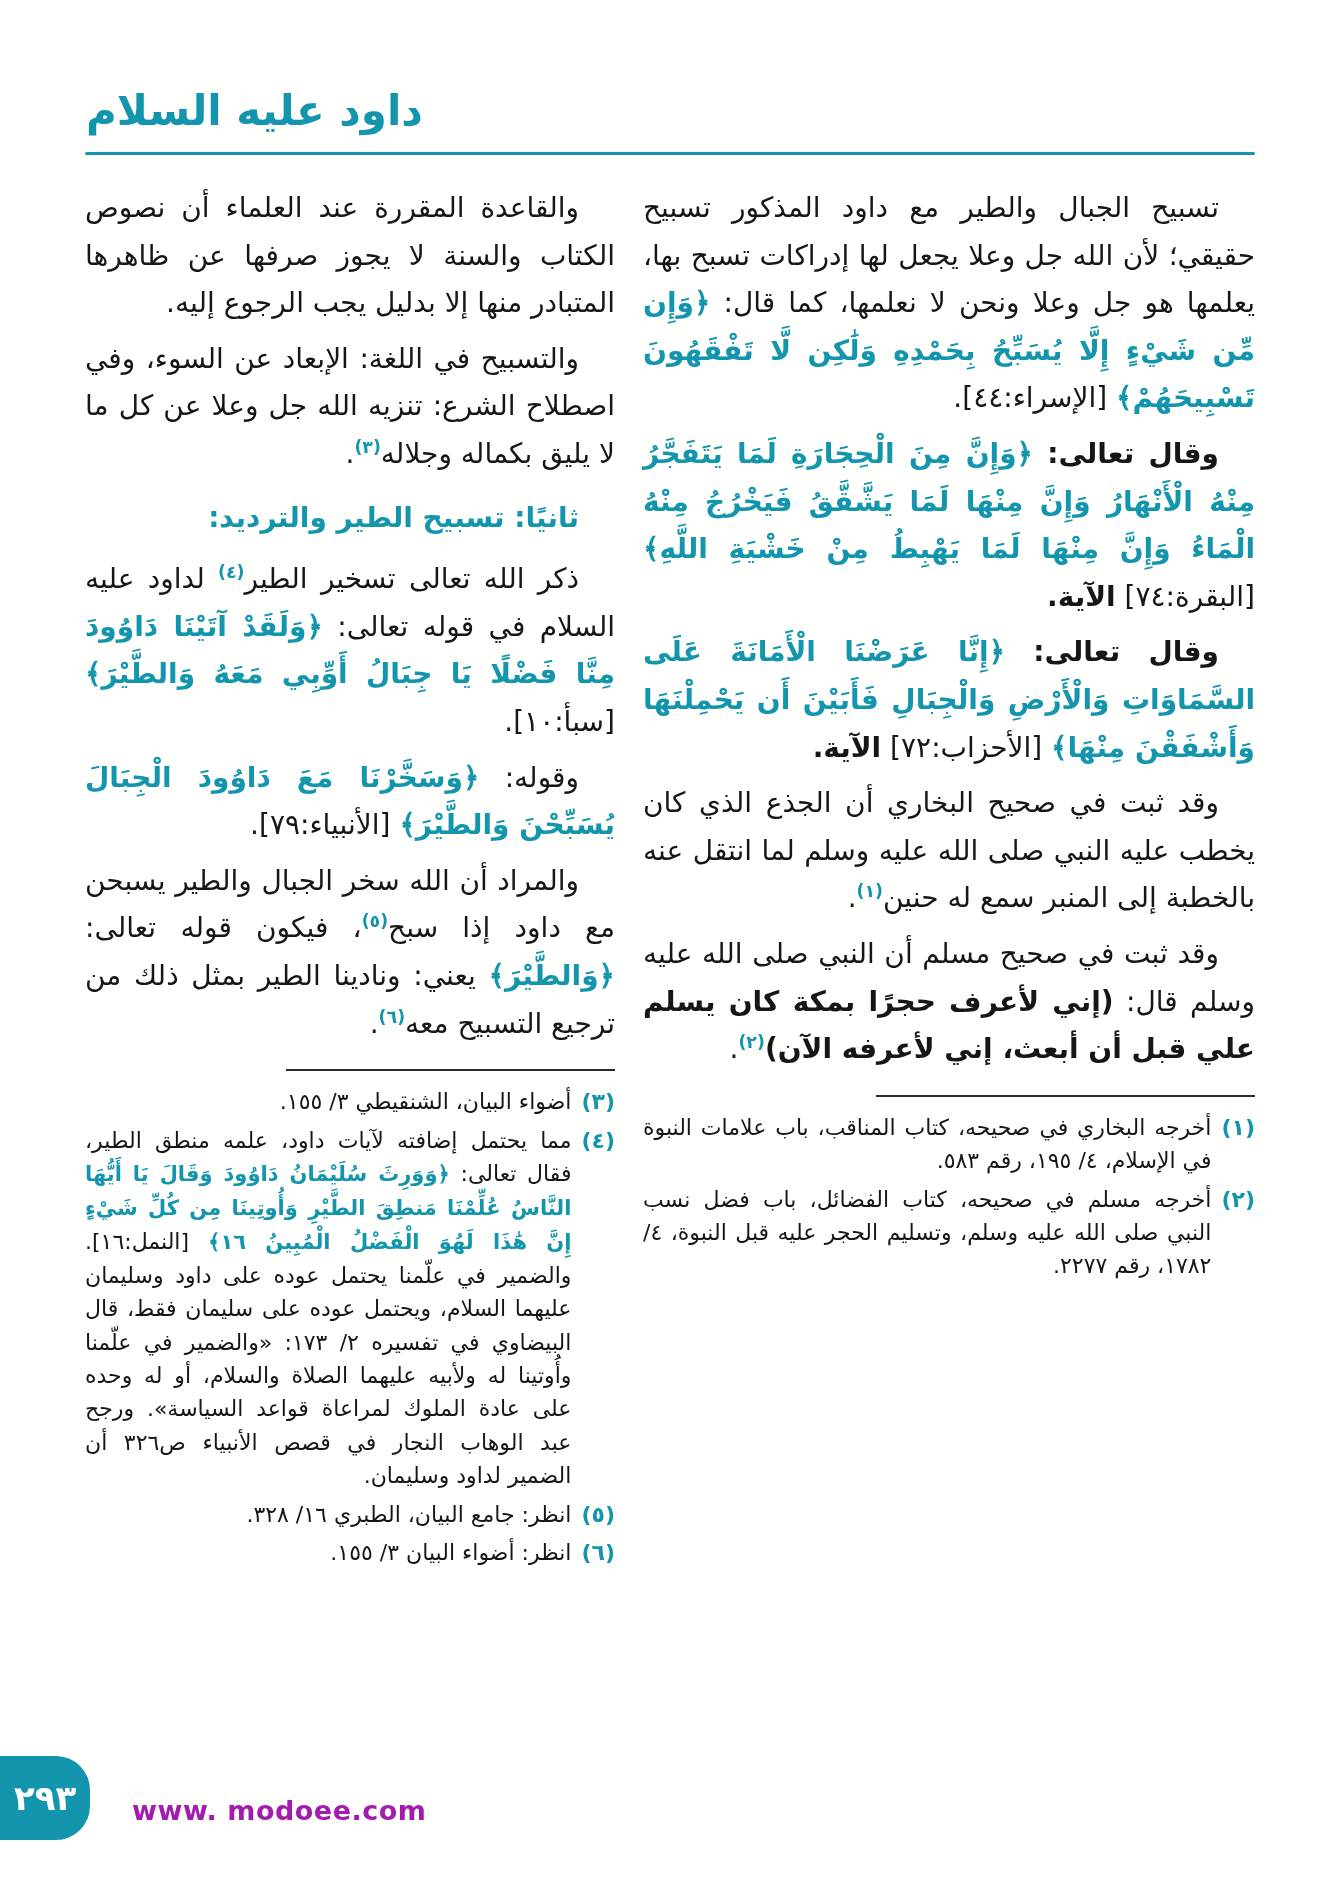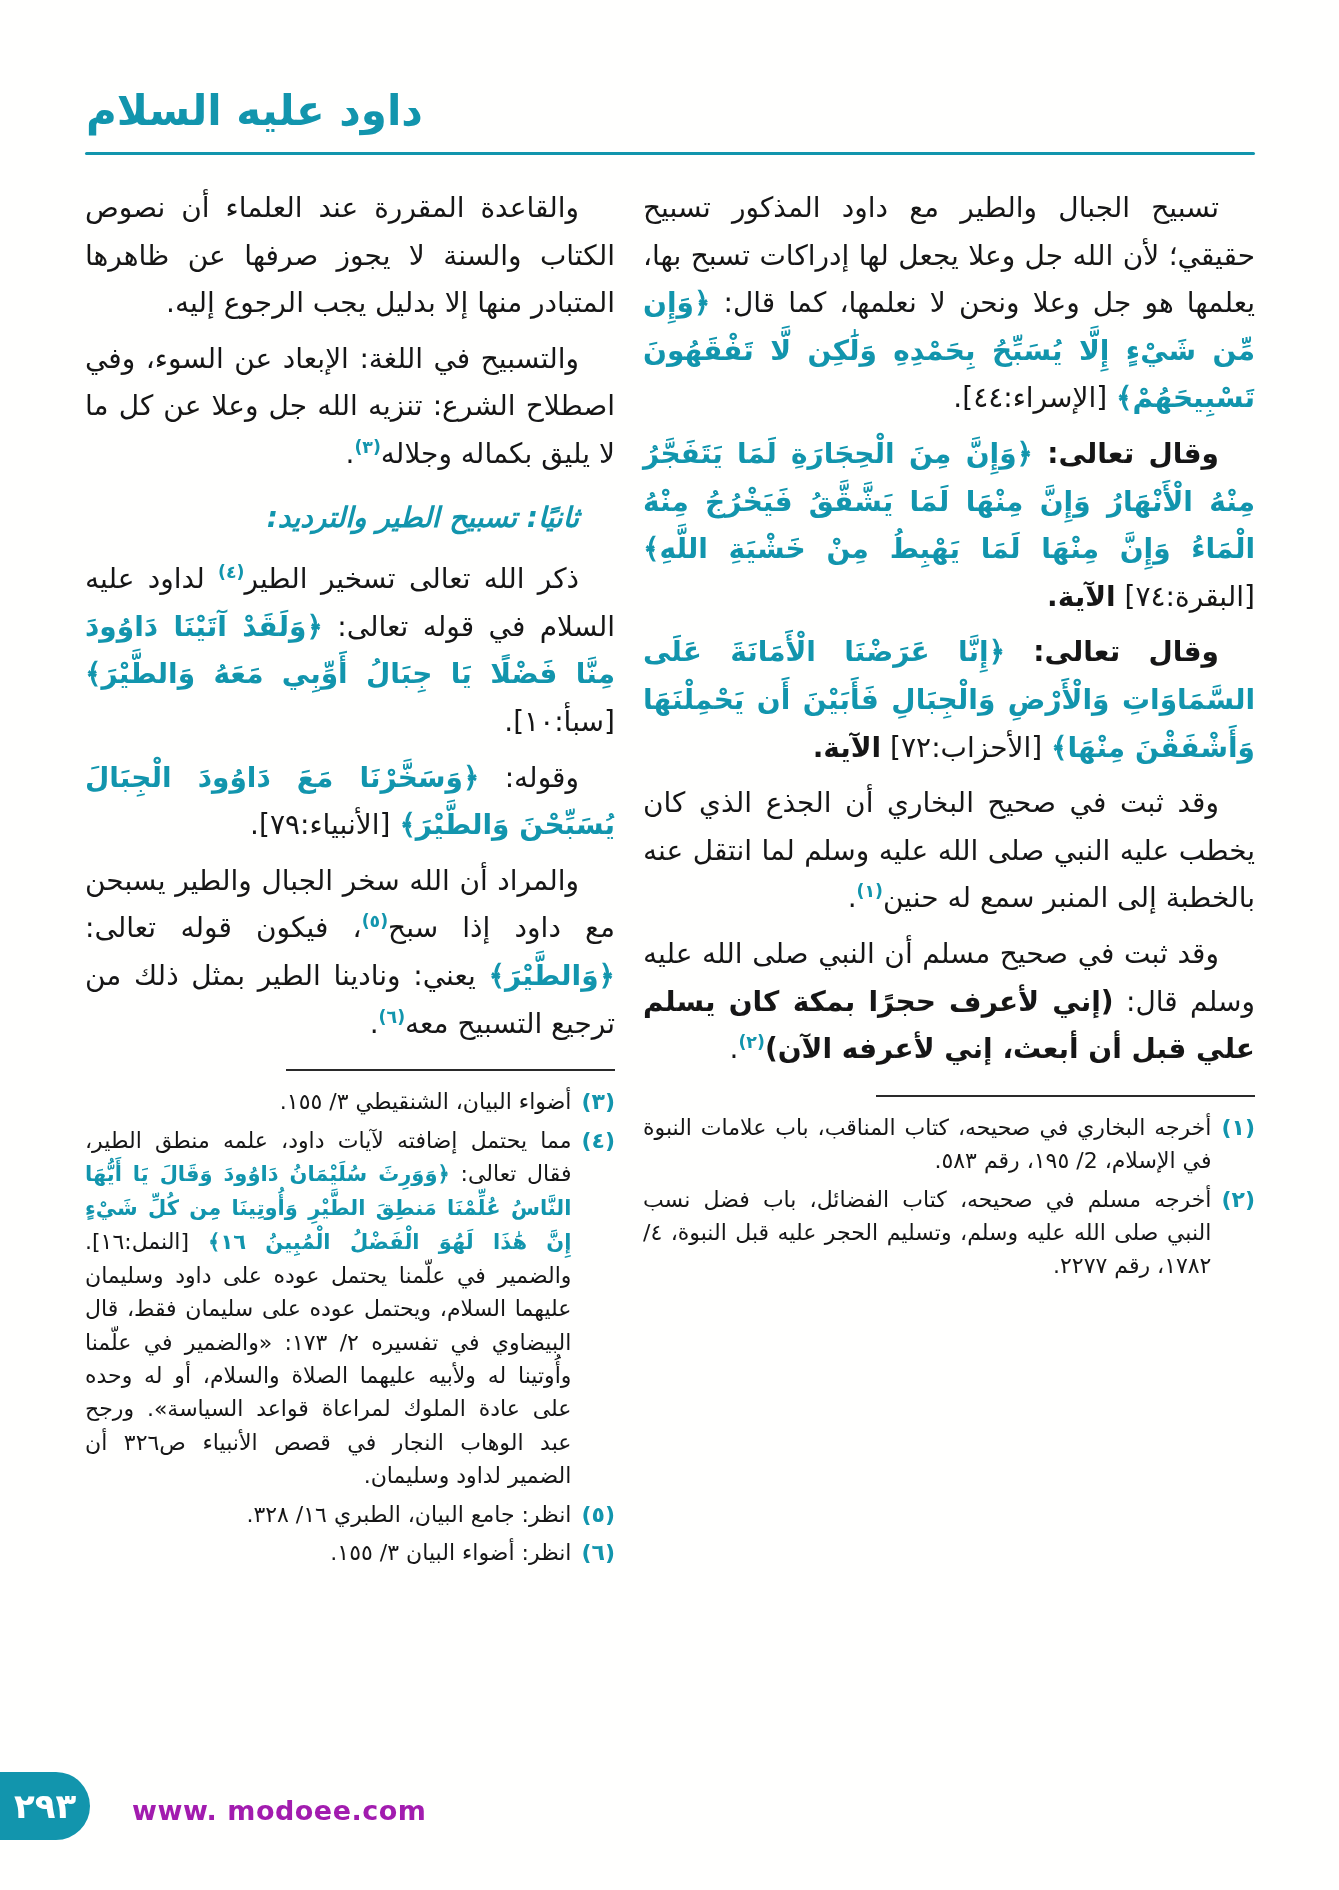--- a/index.html
+++ b/index.html
@@ -37,21 +37,20 @@
   p.para {
     font-size:28px; line-height:1.7;
     text-align:justify;
     text-indent:36px;
     margin:0 0 8px 0;
     color:#161616;
   }
   p.para.heading {
     color:#1295ad; font-weight:bold;
     margin:16px 0 14px 0;
-    font-style:italic;
   }
   .seg-n { color:inherit; }
   .seg-b { font-weight:bold; }
   .seg-v { color:#1295ad; font-weight:bold; }
   .seg-m {
     color:#1295ad; font-weight:bold;
     font-size:0.62em; vertical-align:super;
     line-height:0;
   }
 
@@ -69,21 +68,21 @@
     margin-bottom:5px;
     color:#161616;
   }
   .fn-marker { flex:0 0 auto; color:#1295ad; font-weight:bold; }
   .fn-text   { flex:1 1 auto; }
   .fn .seg-v { font-size:21px; }
 
   
   .page-badge {
     position:absolute; left:0; bottom:50px;
-    width:90px; height:68px;
+    width:90px; height:84px;
     background:#1295ad;
     border-radius:0 34px 34px 0;
     display:flex; align-items:center; justify-content:center;
     color:#ffffff; font-size:34px; font-weight:bold;
   }
   .website {
     position:absolute; left:132px; bottom:64px;
     direction:ltr;
     color:#a21caf; font-size:27px; font-weight:bold;
     letter-spacing:0.5px;
@@ -105,21 +104,21 @@
           <p class="para"><span class="seg-n">تسبيح الجبال والطير مع داود المذكور تسبيح حقيقي؛ لأن الله جل وعلا يجعل لها إدراكات تسبح بها، يعلمها هو جل وعلا ونحن لا نعلمها، كما قال: </span><span class="seg-v">﴿وَإِن مِّن شَيْءٍ إِلَّا يُسَبِّحُ بِحَمْدِهِ وَلَٰكِن لَّا تَفْقَهُونَ تَسْبِيحَهُمْ﴾</span><span class="seg-n"> [الإسراء:٤٤].</span></p>
           <p class="para"><span class="seg-b">وقال تعالى: </span><span class="seg-v">﴿وَإِنَّ مِنَ الْحِجَارَةِ لَمَا يَتَفَجَّرُ مِنْهُ الْأَنْهَارُ وَإِنَّ مِنْهَا لَمَا يَشَّقَّقُ فَيَخْرُجُ مِنْهُ الْمَاءُ وَإِنَّ مِنْهَا لَمَا يَهْبِطُ مِنْ خَشْيَةِ اللَّهِ﴾</span><span class="seg-n"> [البقرة:٧٤] </span><span class="seg-b">الآية.</span></p>
           <p class="para"><span class="seg-b">وقال تعالى: </span><span class="seg-v">﴿إِنَّا عَرَضْنَا الْأَمَانَةَ عَلَى السَّمَاوَاتِ وَالْأَرْضِ وَالْجِبَالِ فَأَبَيْنَ أَن يَحْمِلْنَهَا وَأَشْفَقْنَ مِنْهَا﴾</span><span class="seg-n"> [الأحزاب:٧٢] </span><span class="seg-b">الآية.</span></p>
           <p class="para"><span class="seg-n">وقد ثبت في صحيح البخاري أن الجذع الذي كان يخطب عليه النبي صلى الله عليه وسلم لما انتقل عنه بالخطبة إلى المنبر سمع له حنين</span><span class="seg-m">(١)</span><span class="seg-n">.</span></p>
           <p class="para"><span class="seg-n">وقد ثبت في صحيح مسلم أن النبي صلى الله عليه وسلم قال: </span><span class="seg-b">(إني لأعرف حجرًا بمكة كان يسلم علي قبل أن أبعث، إني لأعرفه الآن)</span><span class="seg-m">(٢)</span><span class="seg-n">.</span></p>
         </div>
       <hr class="fn-sep">
       <div class="footnotes">
           <div class="fn">
             <span class="fn-marker">(١)</span>
-            <div class="fn-text"><span class="seg-n">أخرجه البخاري في صحيحه، كتاب المناقب، باب علامات النبوة في الإسلام، 2/ ١٩٥، رقم ٥٨٣.</span></div>
+            <div class="fn-text"><span class="seg-n">أخرجه البخاري في صحيحه، كتاب المناقب، باب علامات النبوة في الإسلام، ٤/ ١٩٥، رقم ٥٨٣.</span></div>
           </div>
           <div class="fn">
             <span class="fn-marker">(٢)</span>
             <div class="fn-text"><span class="seg-n">أخرجه مسلم في صحيحه، كتاب الفضائل، باب فضل نسب النبي صلى الله عليه وسلم، وتسليم الحجر عليه قبل النبوة، ٤/ ١٧٨٢، رقم ٢٢٧٧.</span></div>
           </div>
         </div>
     </section>
 
     <section class="col-left">
       <div class="paras">

